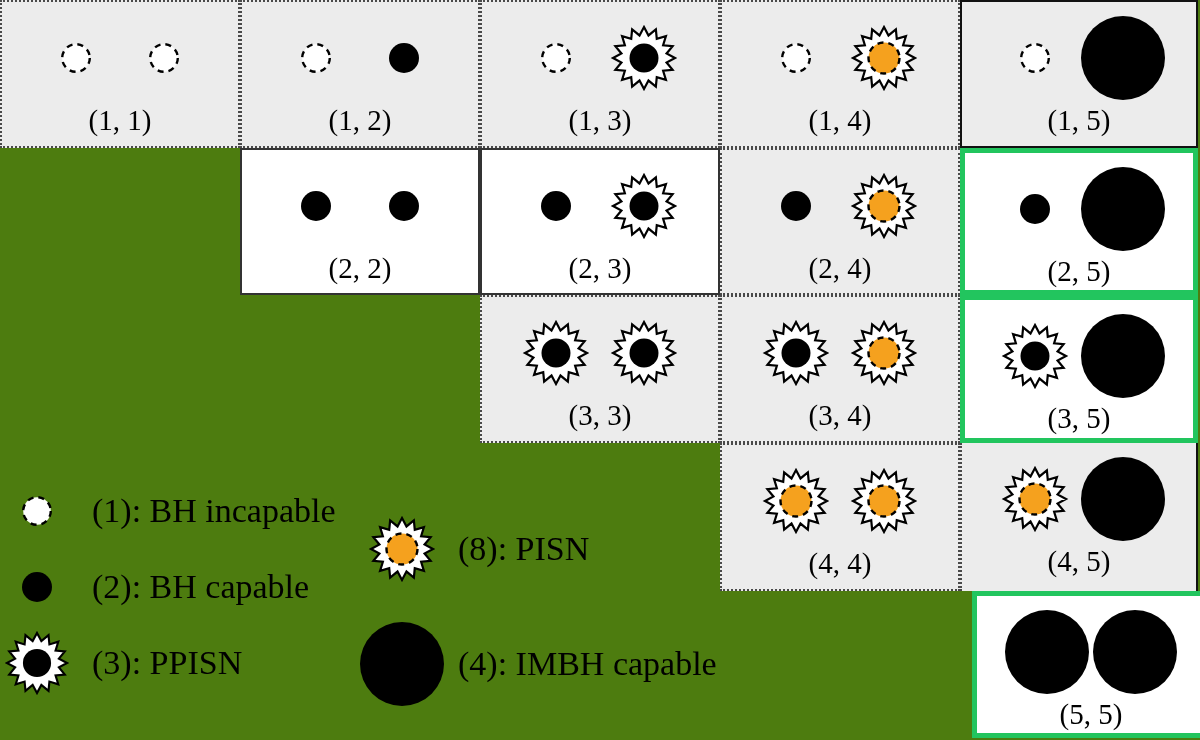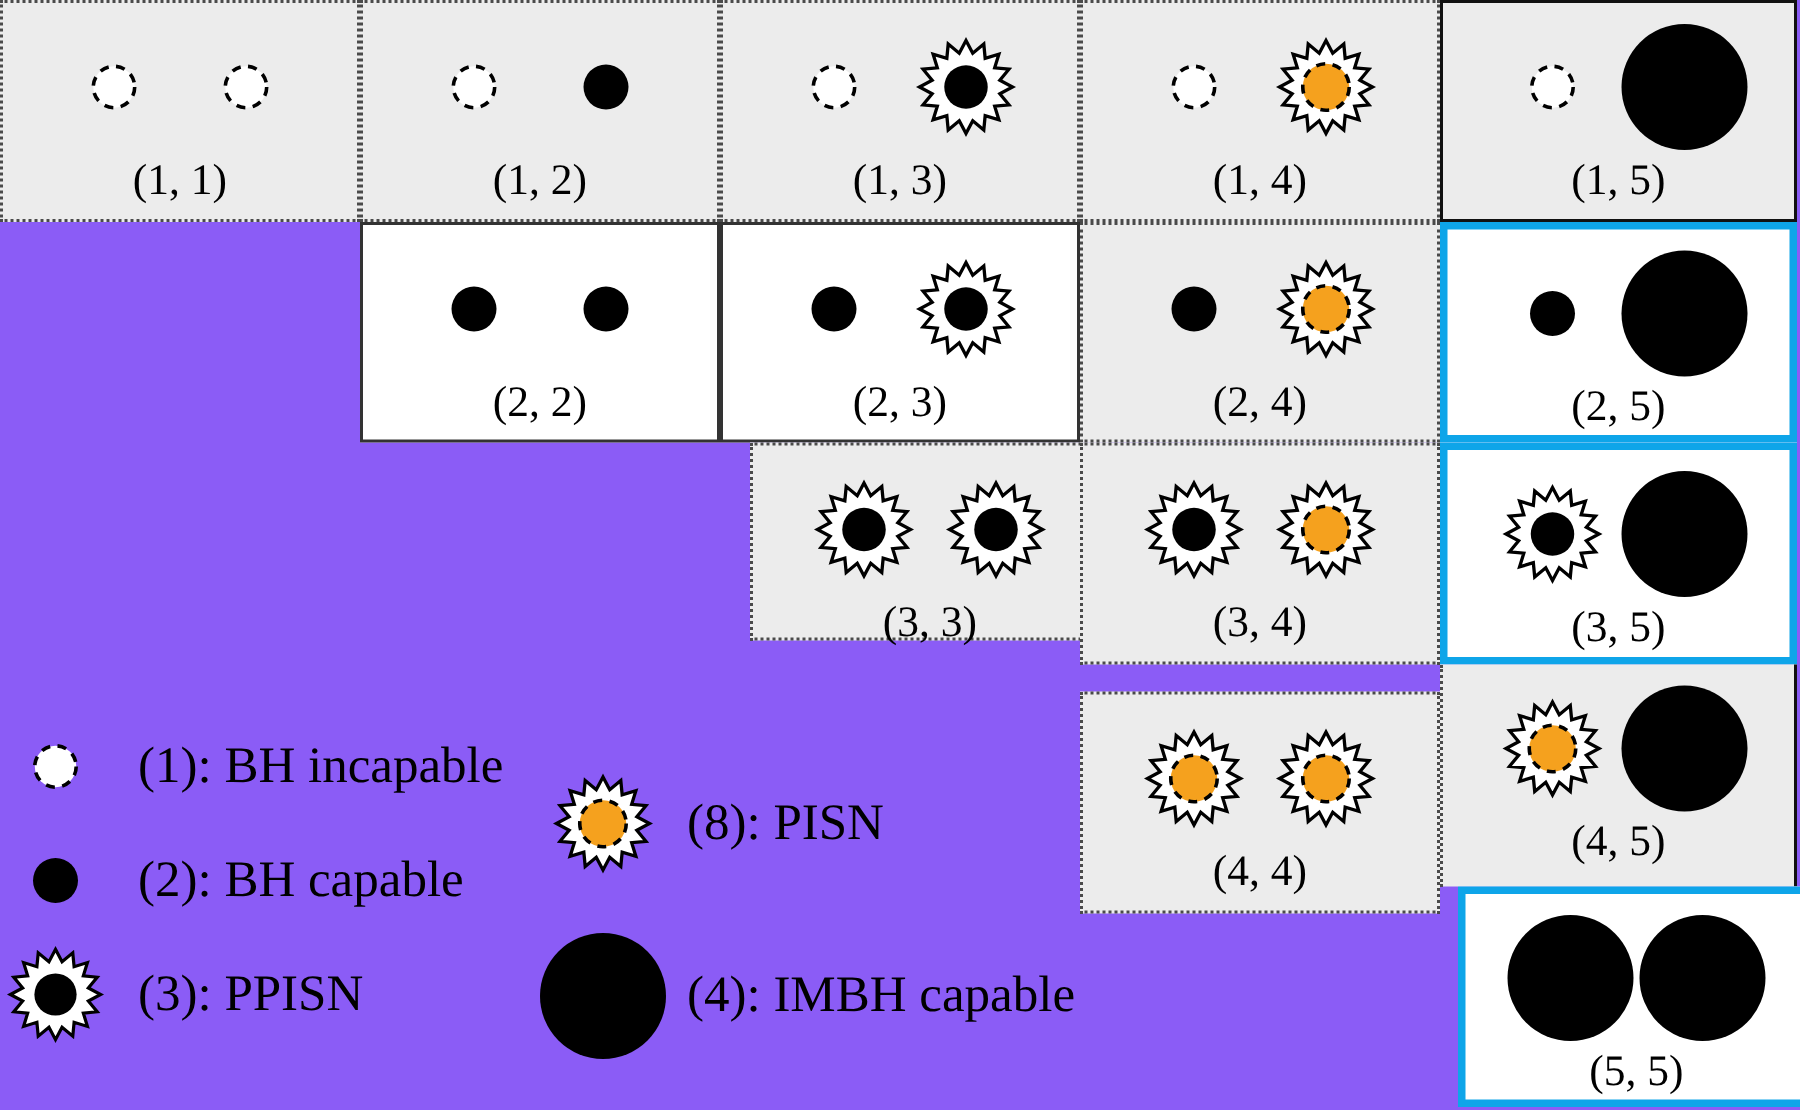--- a/index.html
+++ b/index.html
@@ -1,30 +1,30 @@
 <!DOCTYPE html>
 <html><head>
 <meta charset="utf-8">
 <style>
   html,body{margin:0;padding:0;background:#ffffff;}
   .canvas{
     position:relative;
     width:1200px;height:740px;
-    background:#8b5cf6;
+    background:#4d7c0f;
     font-family:"Liberation Serif", serif;
     overflow:hidden;
   }
   .cell{
     position:absolute;
     box-sizing:border-box;
   }
   .cell--dotted{ background:#ececec; border:2px dotted #4a4a4a; }
   .cell--thin{   background:#ffffff; border:2px solid #333333; }
   .cell--thin-gray{ background:#ececec; border:2px solid #111111; }
-  .cell--thick{  background:#ffffff; border:5px solid #0ea5e9; }
+  .cell--thick{  background:#ffffff; border:5px solid #22c55e; }
   .cell--mixed{  background:#ececec;
                  border-left:2px dotted #4a4a4a;
                  border-right:2px solid #111111;
                  border-top:none;border-bottom:none; }
   .symbols{
     position:absolute;top:6px;left:0;right:0;height:100px;
     display:flex;align-items:center;justify-content:center;
   }
   .slot{width:88px;display:flex;align-items:center;justify-content:center;}
   .cell-label{
@@ -183,21 +183,21 @@
             </svg>
           </span>
           <span class="slot">
             <svg width="86" height="86" viewBox="-43 -43 86 86">
         <circle r="42" fill="#000"></circle>
             </svg>
           </span>
         </div>
         <div class="cell-label">(2, 5)</div>
       </div>
-      <div class="cell cell--dotted" style="left: 480px; top: 295px; width: 240px; height: 132px; margin-left: 20px;">
+      <div class="cell cell--dotted" style="left: 480px; top: 295px; width: 240px; height: 148px;">
         <div class="symbols">
           <span class="slot">
             <svg width="68" height="68" viewBox="-34 -34 68 68">
         <path d="M0.00,-31.00L4.49,-22.56L11.86,-28.64L12.78,-19.12L21.92,-21.92L19.12,-12.78L28.64,-11.86L22.56,-4.49L31.00,0.00L22.56,4.49L28.64,11.86L19.12,12.78L21.92,21.92L12.78,19.12L11.86,28.64L4.49,22.56L0.00,31.00L-4.49,22.56L-11.86,28.64L-12.78,19.12L-21.92,21.92L-19.12,12.78L-28.64,11.86L-22.56,4.49L-31.00,0.00L-22.56,-4.49L-28.64,-11.86L-19.12,-12.78L-21.92,-21.92L-12.78,-19.12L-11.86,-28.64L-4.49,-22.56Z" fill="#ffffff" stroke="#000" stroke-width="2.2"></path>
         <circle r="14.5" fill="#000"></circle>
             </svg>
           </span>
           <span class="slot">
             <svg width="68" height="68" viewBox="-34 -34 68 68">
         <path d="M0.00,-31.00L4.49,-22.56L11.86,-28.64L12.78,-19.12L21.92,-21.92L19.12,-12.78L28.64,-11.86L22.56,-4.49L31.00,0.00L22.56,4.49L28.64,11.86L19.12,12.78L21.92,21.92L12.78,19.12L11.86,28.64L4.49,22.56L0.00,31.00L-4.49,22.56L-11.86,28.64L-12.78,19.12L-21.92,21.92L-19.12,12.78L-28.64,11.86L-22.56,4.49L-31.00,0.00L-22.56,-4.49L-28.64,-11.86L-19.12,-12.78L-21.92,-21.92L-12.78,-19.12L-11.86,-28.64L-4.49,-22.56Z" fill="#ffffff" stroke="#000" stroke-width="2.2"></path>
@@ -233,21 +233,21 @@
             </svg>
           </span>
           <span class="slot">
             <svg width="86" height="86" viewBox="-43 -43 86 86">
         <circle r="42" fill="#000"></circle>
             </svg>
           </span>
         </div>
         <div class="cell-label">(3, 5)</div>
       </div>
-      <div class="cell cell--dotted" style="left: 720px; top: 461px; width: 240px; height: 148px;">
+      <div class="cell cell--dotted" style="left: 720px; top: 443px; width: 240px; height: 148px;">
         <div class="symbols">
           <span class="slot">
             <svg width="68" height="68" viewBox="-34 -34 68 68">
         <path d="M0.00,-31.00L4.49,-22.56L11.86,-28.64L12.78,-19.12L21.92,-21.92L19.12,-12.78L28.64,-11.86L22.56,-4.49L31.00,0.00L22.56,4.49L28.64,11.86L19.12,12.78L21.92,21.92L12.78,19.12L11.86,28.64L4.49,22.56L0.00,31.00L-4.49,22.56L-11.86,28.64L-12.78,19.12L-21.92,21.92L-19.12,12.78L-28.64,11.86L-22.56,4.49L-31.00,0.00L-22.56,-4.49L-28.64,-11.86L-19.12,-12.78L-21.92,-21.92L-12.78,-19.12L-11.86,-28.64L-4.49,-22.56Z" fill="#ffffff" stroke="#000" stroke-width="2.2"></path>
         <circle r="15.5" fill="#f5a11e" stroke="#000" stroke-width="2.4" stroke-dasharray="6 5"></circle>
             </svg>
           </span>
           <span class="slot">
             <svg width="68" height="68" viewBox="-34 -34 68 68">
         <path d="M0.00,-31.00L4.49,-22.56L11.86,-28.64L12.78,-19.12L21.92,-21.92L19.12,-12.78L28.64,-11.86L22.56,-4.49L31.00,0.00L22.56,4.49L28.64,11.86L19.12,12.78L21.92,21.92L12.78,19.12L11.86,28.64L4.49,22.56L0.00,31.00L-4.49,22.56L-11.86,28.64L-12.78,19.12L-21.92,21.92L-19.12,12.78L-28.64,11.86L-22.56,4.49L-31.00,0.00L-22.56,-4.49L-28.64,-11.86L-19.12,-12.78L-21.92,-21.92L-12.78,-19.12L-11.86,-28.64L-4.49,-22.56Z" fill="#ffffff" stroke="#000" stroke-width="2.2"></path>

